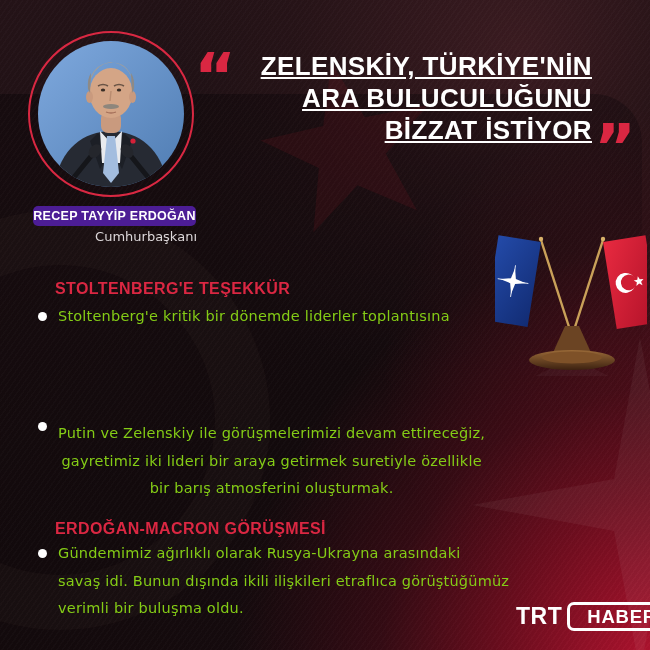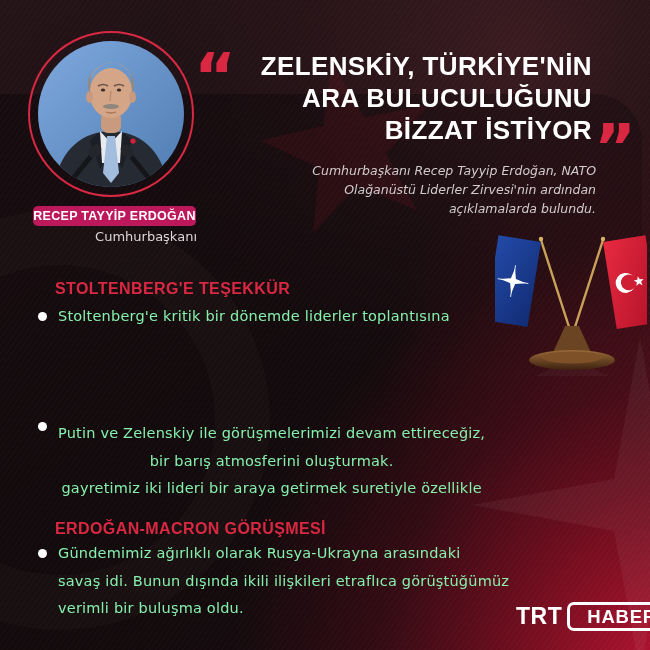--- a/index.html
+++ b/index.html
@@ -21,42 +21,42 @@
   .star-wm-br{position:absolute;left:470px;top:335px;}
   .texture{position:absolute;inset:0;background-image:
     repeating-linear-gradient(125deg,rgba(255,255,255,0.015) 0 1.5px,rgba(0,0,0,0.025) 1.5px 4.5px);}
 
   
   .avatar-ring{position:absolute;left:28px;top:31px;width:166px;height:166px;border-radius:50%;
     border:2.5px solid #d92842;box-sizing:border-box;}
   .avatar-photo{position:absolute;left:38px;top:41px;width:146px;height:146px;border-radius:50%;overflow:hidden;}
 
   
-  .name-badge{position:absolute;left:33px;top:206px;width:163px;height:20px;background:#be185d;
+  .name-badge{position:absolute;left:33px;top:206px;width:163px;height:20px;background:#4c1d95;
     border-radius:5px;display:flex;align-items:center;justify-content:center;color:#fff;
     font-family:"Liberation Sans",sans-serif;font-weight:700;font-size:12.5px;letter-spacing:0.3px;white-space:nowrap;}
   .speaker-title{position:absolute;left:34px;top:229px;width:163px;text-align:right;color:#ddd8da;font-size:13px;}
 
   
   .headline{position:absolute;top:50px;right:58px;text-align:right;color:#fff;
-    font-family:"Liberation Sans",sans-serif;font-weight:700;font-size:26px;line-height:32px;letter-spacing:0.4px;white-space:nowrap;}
+    font-family:"Liberation Sans",sans-serif;font-weight:700;font-size:26px;line-height:32px;letter-spacing:0.4px;white-space:nowrap;text-decoration:underline;}
   .quote{position:absolute;color:#da2742;font-family:"DejaVu Sans",sans-serif;font-weight:700;
     font-size:64px;line-height:1;}
   .quote-open{left:194px;top:45px;}
   .quote-close{left:594px;top:116px;}
   .subtitle{position:absolute;top:161px;right:54px;text-align:right;font-style:italic;
     font-size:12.5px;line-height:19px;color:#d2cbce;white-space:nowrap;}
 
   
   .flags{position:absolute;left:495px;top:230px;}
 
   
   .section-heading{position:absolute;left:55px;color:#da2742;font-family:"Liberation Sans",sans-serif;
     font-weight:700;font-size:16px;letter-spacing:0.4px;white-space:nowrap;}
-  .section-body{position:absolute;left:58px;font-size:14.5px;line-height:27.5px;color:#86efac;
+  .section-body{position:absolute;left:58px;font-size:14.5px;line-height:27.5px;color:#84cc16;
     letter-spacing:0.2px;white-space:nowrap;}
   .bullet{position:absolute;left:38px;width:9px;height:9px;border-radius:50%;background:#fff;}
   .s1h{top:280px;} .s1b{top:303px;} .bullet-1{top:312px;}
   .s2h{top:390px;} .s2b{top:420px;text-align:center;} .bullet-2{top:422px;}
   .s3h{top:520px;} .s3b{top:540px;} .bullet-3{top:549px;}
 
   
   .logo{position:absolute;left:516px;top:596px;display:flex;align-items:center;gap:5px;
     font-family:"Liberation Sans",sans-serif;font-weight:700;margin-top:6px;}
   .logo-trt{font-size:23px;color:#fff;letter-spacing:0.5px;}
@@ -133,25 +133,20 @@
   <div class="speaker-title">Cumhurbaşkanı</div>
 
   <span class="quote quote-open">“</span>
   <div class="headline">
     <div>ZELENSKİY, TÜRKİYE'NİN</div>
     <div>ARA BULUCULUĞUNU</div>
     <div>BİZZAT İSTİYOR</div>
   </div>
   <span class="quote quote-close">”</span>
 
-  <div class="subtitle">
-    <div>Cumhurbaşkanı Recep Tayyip Erdoğan, NATO</div>
-    <div>Olağanüstü Liderler Zirvesi'nin ardından</div>
-    <div>açıklamalarda bulundu.</div>
-  </div>
 
   <div class="flags">
     <svg width="152" height="146" viewBox="0 0 152 146">
       <defs>
         <linearGradient id="natoGrad" x1="0" y1="0" x2="1" y2="1">
           <stop offset="0" stop-color="#234aa8"></stop>
             <stop offset="1" stop-color="#122c74"></stop>
         </linearGradient>
         <linearGradient id="trGrad" x1="0" y1="0" x2="1" y2="1">
           <stop offset="0" stop-color="#e82a40"></stop>
@@ -192,22 +187,22 @@
 
   <div class="section-heading s1h">STOLTENBERG'E TEŞEKKÜR</div>
   <div class="bullet bullet-1"></div>
   <div class="section-body s1b">
     <div>Stoltenberg'e kritik bir dönemde liderler toplantısına</div>
   </div>
 
   <div class="bullet bullet-2"></div>
   <div class="section-body s2b">
     <div>Putin ve Zelenskiy ile görüşmelerimizi devam ettireceğiz,</div>
+    <div>gayretimiz iki lideri bir araya getirmek suretiyle özellikle</div>
     <div>bir barış atmosferini oluşturmak.</div>
-    <div>gayretimiz iki lideri bir araya getirmek suretiyle özellikle</div>
   </div>
 
   <div class="section-heading s3h">ERDOĞAN-MACRON GÖRÜŞMESİ</div>
   <div class="bullet bullet-3"></div>
   <div class="section-body s3b">
     <div>Gündemimiz ağırlıklı olarak Rusya-Ukrayna arasındaki</div>
     <div>savaş idi. Bunun dışında ikili ilişkileri etraflıca görüştüğümüz</div>
     <div>verimli bir buluşma oldu.</div>
   </div>
 

